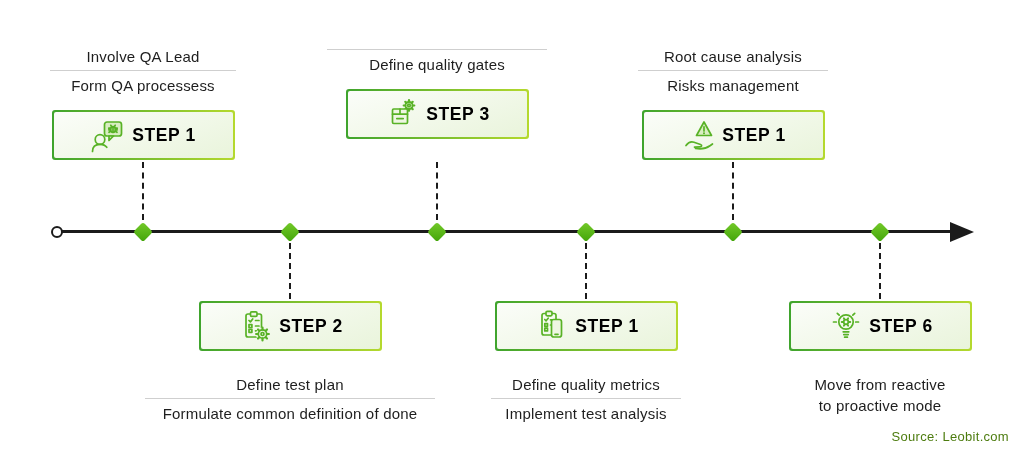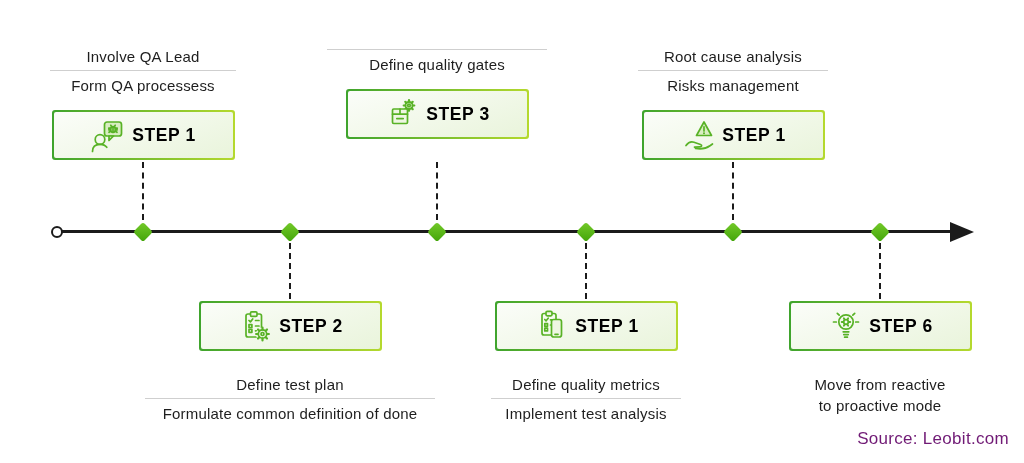--- a/index.html
+++ b/index.html
@@ -38,21 +38,21 @@
   }
   .t-arrow {
     position:absolute; left:950px; top:222px; width:0; height:0;
     border-top:10px solid transparent; border-bottom:10px solid transparent;
     border-left:24px solid #1b1b1b;
   }
   .diamond {
     position:absolute; top:225px; width:14px; height:14px; border-radius:2.5px;
     background:linear-gradient(135deg,#74ca2a,#43a50a); transform:rotate(45deg);
   }
-  .source { position:absolute; top:429px; right:47px; font-size:17px; color:#701a75; letter-spacing:0.3px; }
+  .source { position:absolute; top:429px; right:47px; font-size:13px; color:#4d7c0f; letter-spacing:0.3px; }
   svg .s { fill:none; stroke:#58b226; stroke-width:1.7; stroke-linecap:round; stroke-linejoin:round; }
   svg .sw { fill:#d9edc2; stroke:#58b226; stroke-width:1.7; stroke-linecap:round; stroke-linejoin:round; }
   svg .bg { fill:#eef6e2; stroke:none; }
   svg .bgs { fill:#eef6e2; stroke:#58b226; stroke-width:1.7; stroke-linecap:round; stroke-linejoin:round; }
   svg .teeth { fill:none; stroke:#58b226; stroke-width:2.2; stroke-linecap:round; }
   svg .teeth-sm { fill:none; stroke:#58b226; stroke-width:1.8; stroke-linecap:round; }
   svg .dot { fill:#58b226; stroke:none; }
 </style>
 </head>
 <body>

